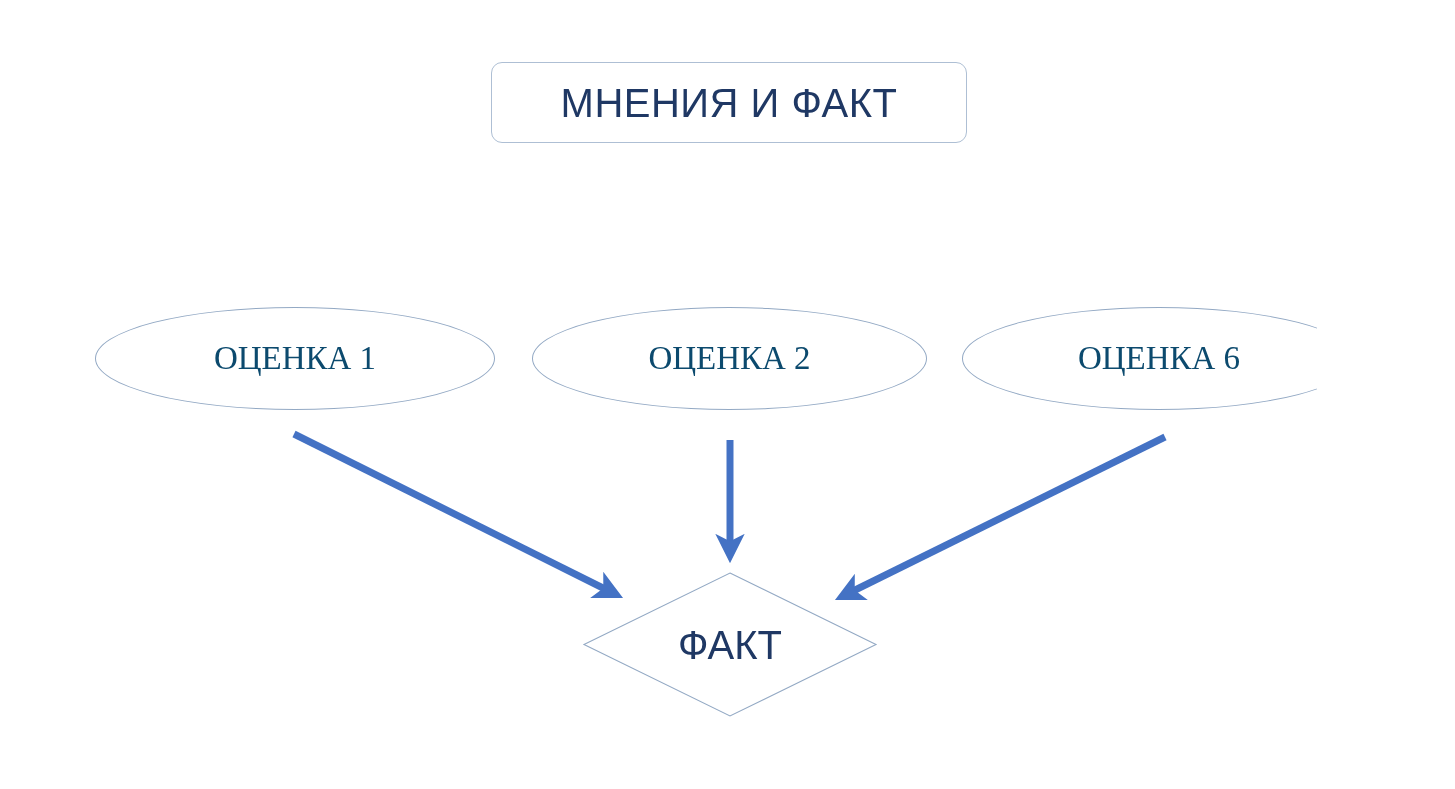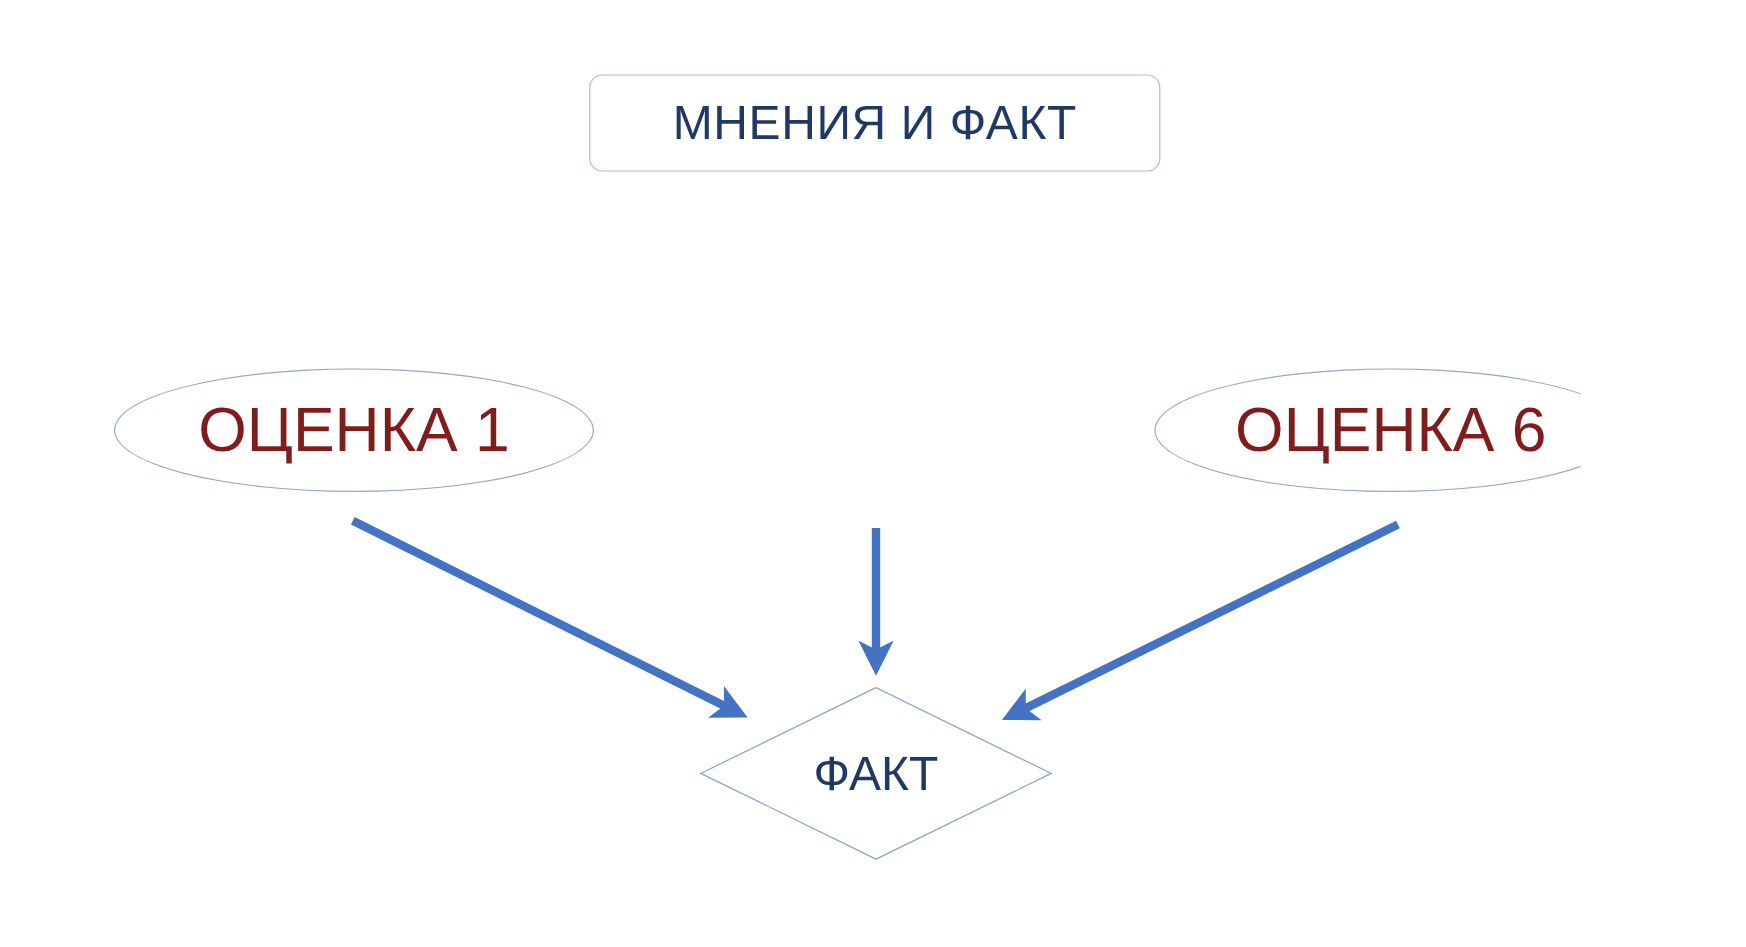--- a/index.html
+++ b/index.html
@@ -49,24 +49,25 @@
     height: 103px;
     box-sizing: border-box;
     border: 1.2px solid #93a9c4;
     border-radius: 50%;
     background: #ffffff;
     display: flex;
     align-items: center;
     justify-content: center;
   }
   .ellipse .label {
-    font-size: 52px;
-    color: #7f1d1d;
+    font-size: 33px;
+    color: #0c4a6e;
     white-space: nowrap;
     line-height: 1;
+    font-family: Liberation Serif, serif;
   }
   #ellipse-0 { left: 95px;  width: 400px; }
   #ellipse-1 { left: 532px; width: 395px; }
   #ellipse-2 { left: 962px; width: 394px; }
 
   
   .diamond-wrap {
     position: absolute;
     left: 583px;
     top: 572px;
@@ -110,20 +111,23 @@
 <div id="canvas">
 
   <div class="title-box">
     <span class="label">МНЕНИЯ И ФАКТ</span>
   </div>
 
   <div class="ellipse" id="ellipse-0">
     <span class="label">ОЦЕНКА 1</span>
   </div>
 
+  <div class="ellipse" id="ellipse-1">
+    <span class="label">ОЦЕНКА 2</span>
+  </div>
 
   <div class="ellipse" id="ellipse-2">
     <span class="label">ОЦЕНКА 6</span>
   </div>
 
   <div class="diamond-wrap">
     <svg viewBox="0 0 294 145" preserveAspectRatio="none">
       <polygon points="147,1 293,72.5 147,144 1,72.5" fill="#ffffff" stroke="#93a9c4" stroke-width="1.1"></polygon>
     </svg>
     <span class="label">ФАКТ</span>

